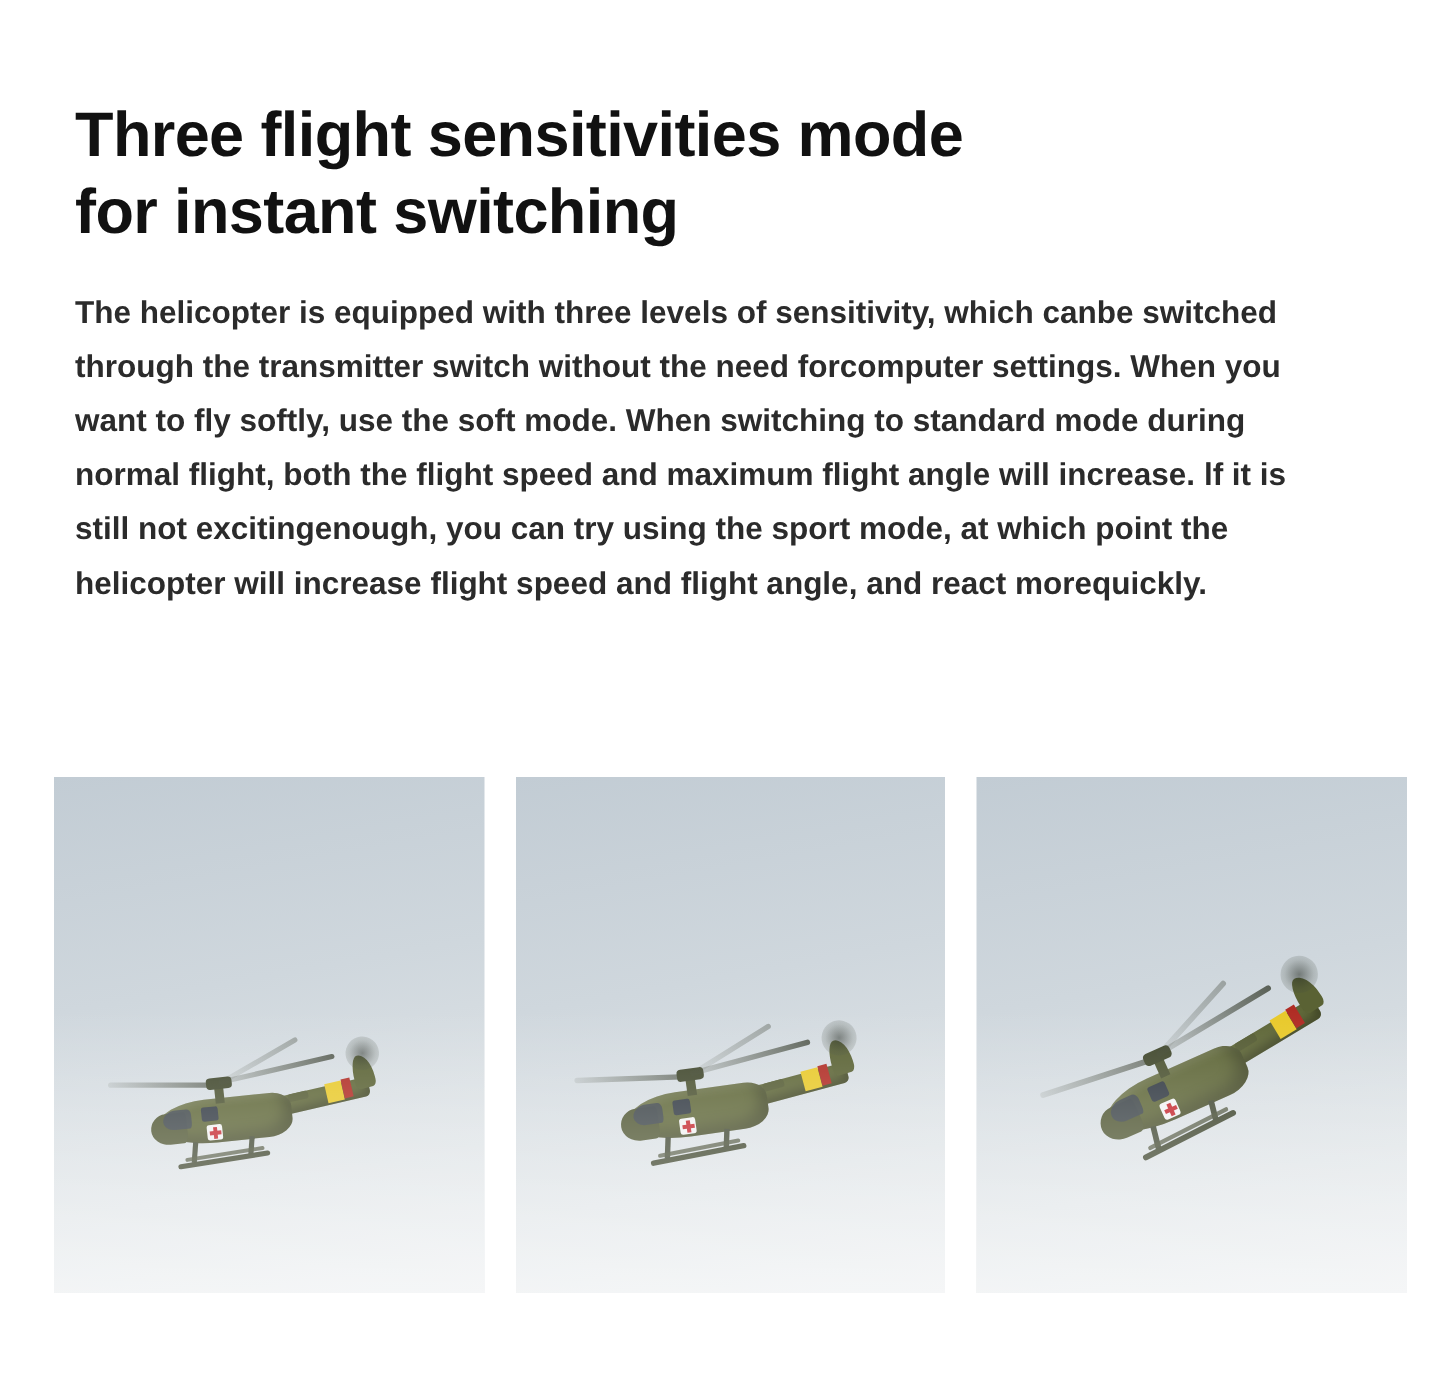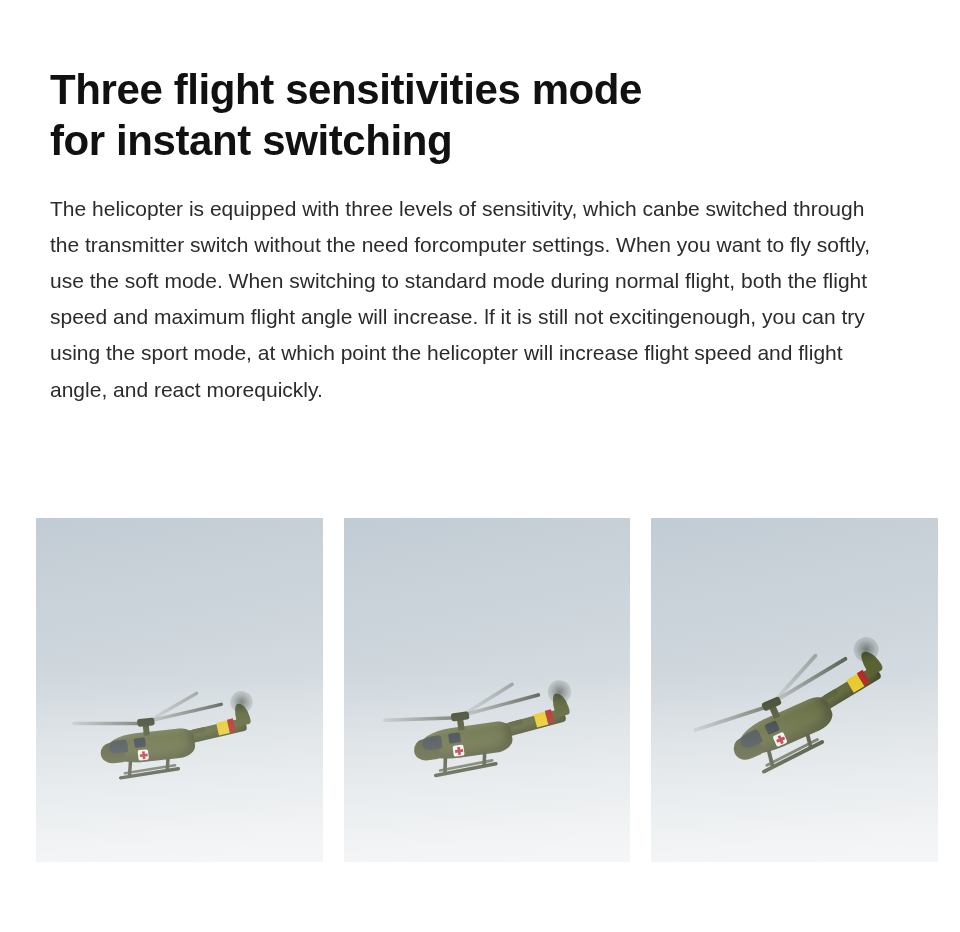--- a/index.html
+++ b/index.html
@@ -33,21 +33,21 @@
     white-space: pre-line;
   }
   .body-text {
     position: absolute;
     left: 50px;
     top: 170px;
     width: 838px;
     font-size: 21px;
     line-height: 1.72;
     color: #2b2b2b;
-    font-weight: normal;
+    font-weight: bold;
   }
   .gallery {
     position: absolute;
     left: 36px;
     top: 518px;
     width: 902px;
     height: 344px;
     display: flex;
     gap: 21px;
   }

